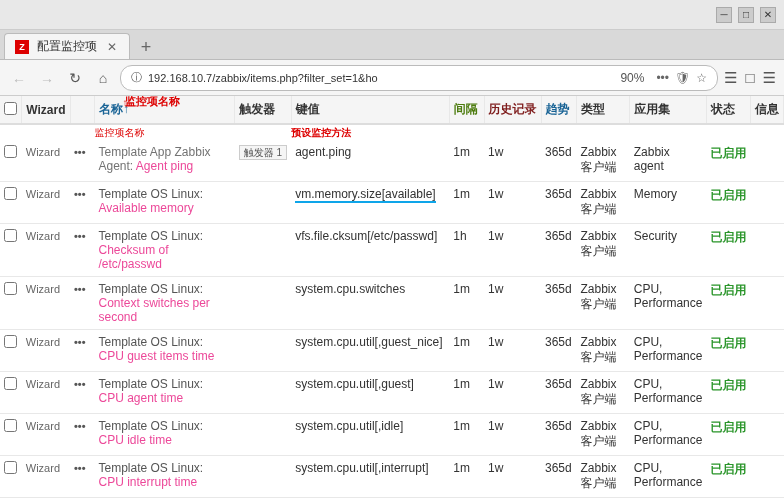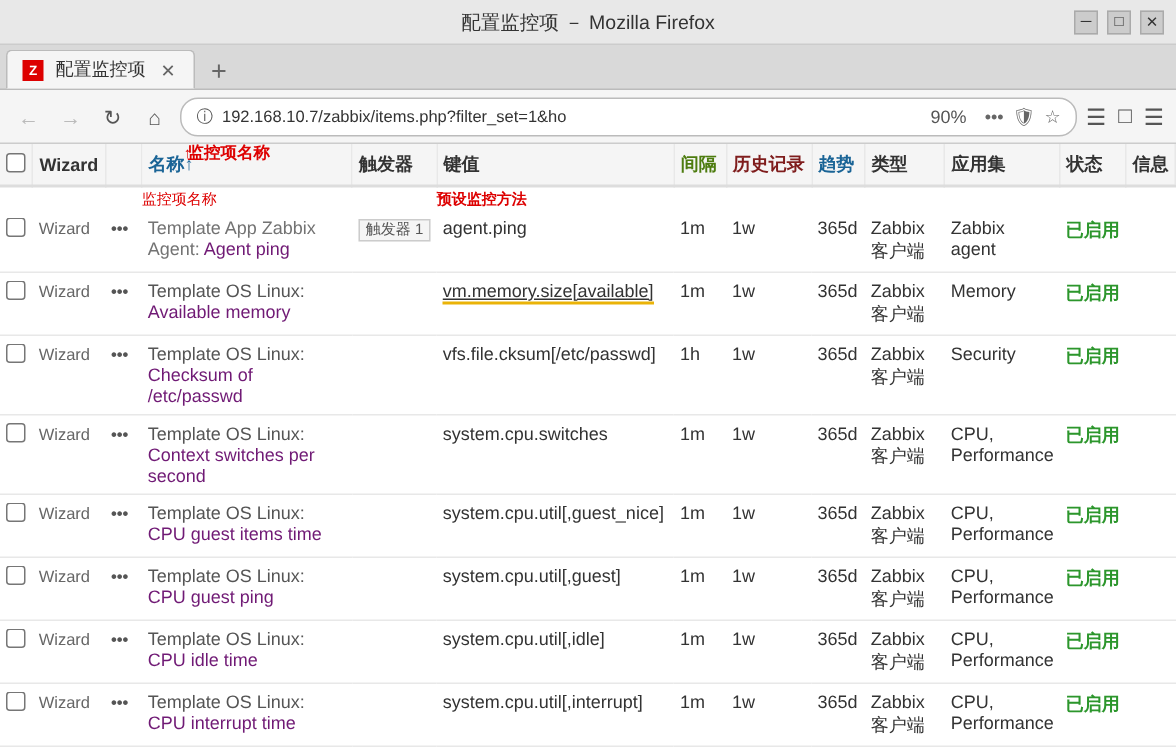--- a/index.html
+++ b/index.html
@@ -145,21 +145,21 @@
     }
     thead th.sortable { color: #1a6496; cursor: pointer; }
     tbody tr {
       border-bottom: 1px solid #e8e8e8;
     }
     tbody td {
       padding: 5px 4px;
       color: #333;
       vertical-align: top;
     }
-    .link-blue { color: #701a75; cursor: pointer; text-decoration: none; }
+    .link-blue { color: #ec4899; cursor: pointer; text-decoration: none; }
     .status-enabled {
       color: #2c962c;
       font-weight: bold;
       white-space: nowrap;
     }
     .trigger-badge {
       background: #f5f5f5;
       border: 1px solid #ccc;
       color: #555;
       font-size: 10px;
@@ -184,21 +184,20 @@
     .col-trend { width: 36px; }
     .col-type { width: 60px; }
     .col-appset { width: 70px; }
     .col-status { width: 42px; }
     .col-info { width: 30px; }
   </style>
 </head>
 <body>
 
 <div class="title-bar">
-  <span>配置监控项 － Mozilla Firefox</span>
   <div class="title-bar-controls">
     <div class="title-btn">─</div>
     <div class="title-btn">□</div>
     <div class="title-btn">✕</div>
   </div>
 </div>
 
 <div class="tab-bar">
   <div class="tab-active">
     <div class="tab-favicon">Z</div>
@@ -281,21 +280,21 @@
           <td class="col-appset"><span>Zabbix agent</span></td>
           <td class="col-status"><span class="status-enabled">已启用</span></td>
           <td class="col-info"><span></span></td>
         </tr>
         <tr>
           <td class="col-checkbox"><input type="checkbox" style=""></td>
           <td class="col-wizard"><span style="color:#666; font-size:11px;">Wizard</span></td>
           <td class="col-dots"><span class="dots-btn">•••</span></td>
           <td class="col-name"><span style="color:#555;">Template OS Linux: </span><a class="link-blue">Available memory</a></td>
           <td class="col-trigger"></td>
-          <td class="col-key"><span style="border-bottom:2px solid #eab308; display:inline-block;text-decoration:underline;">vm.memory.size[available]</span></td>
+          <td class="col-key"><span style="border-bottom:2px solid #0ea5e9; display:inline-block;">vm.memory.size[available]</span></td>
           <td class="col-interval"><span>1m</span></td>
           <td class="col-history"><span>1w</span></td>
           <td class="col-trend"><span>365d</span></td>
           <td class="col-type"><span>Zabbix 客户端</span></td>
           <td class="col-appset"><span>Memory</span></td>
           <td class="col-status"><span class="status-enabled">已启用</span></td>
           <td class="col-info"><span></span></td>
         </tr>
         <tr>
           <td class="col-checkbox"><input type="checkbox" style=""></td>
@@ -339,21 +338,21 @@
           <td class="col-trend"><span>365d</span></td>
           <td class="col-type"><span>Zabbix 客户端</span></td>
           <td class="col-appset"><span>CPU, Performance</span></td>
           <td class="col-status"><span class="status-enabled">已启用</span></td>
           <td class="col-info"><span></span></td>
         </tr>
         <tr>
           <td class="col-checkbox"><input type="checkbox" style=""></td>
           <td class="col-wizard"><span style="color:#666; font-size:11px;">Wizard</span></td>
           <td class="col-dots"><span class="dots-btn">•••</span></td>
-          <td class="col-name"><span style="color:#555;">Template OS Linux: </span><a class="link-blue">CPU guest ping</a></td>
+          <td class="col-name"><span style="color:#555;">Template OS Linux: </span><a class="link-blue">CPU agent time</a></td>
           <td class="col-trigger"></td>
           <td class="col-key"><span>system.cpu.util[,guest]</span></td>
           <td class="col-interval"><span>1m</span></td>
           <td class="col-history"><span>1w</span></td>
           <td class="col-trend"><span>365d</span></td>
           <td class="col-type"><span>Zabbix 客户端</span></td>
           <td class="col-appset"><span>CPU, Performance</span></td>
           <td class="col-status"><span class="status-enabled">已启用</span></td>
           <td class="col-info"><span></span></td>
         </tr>

